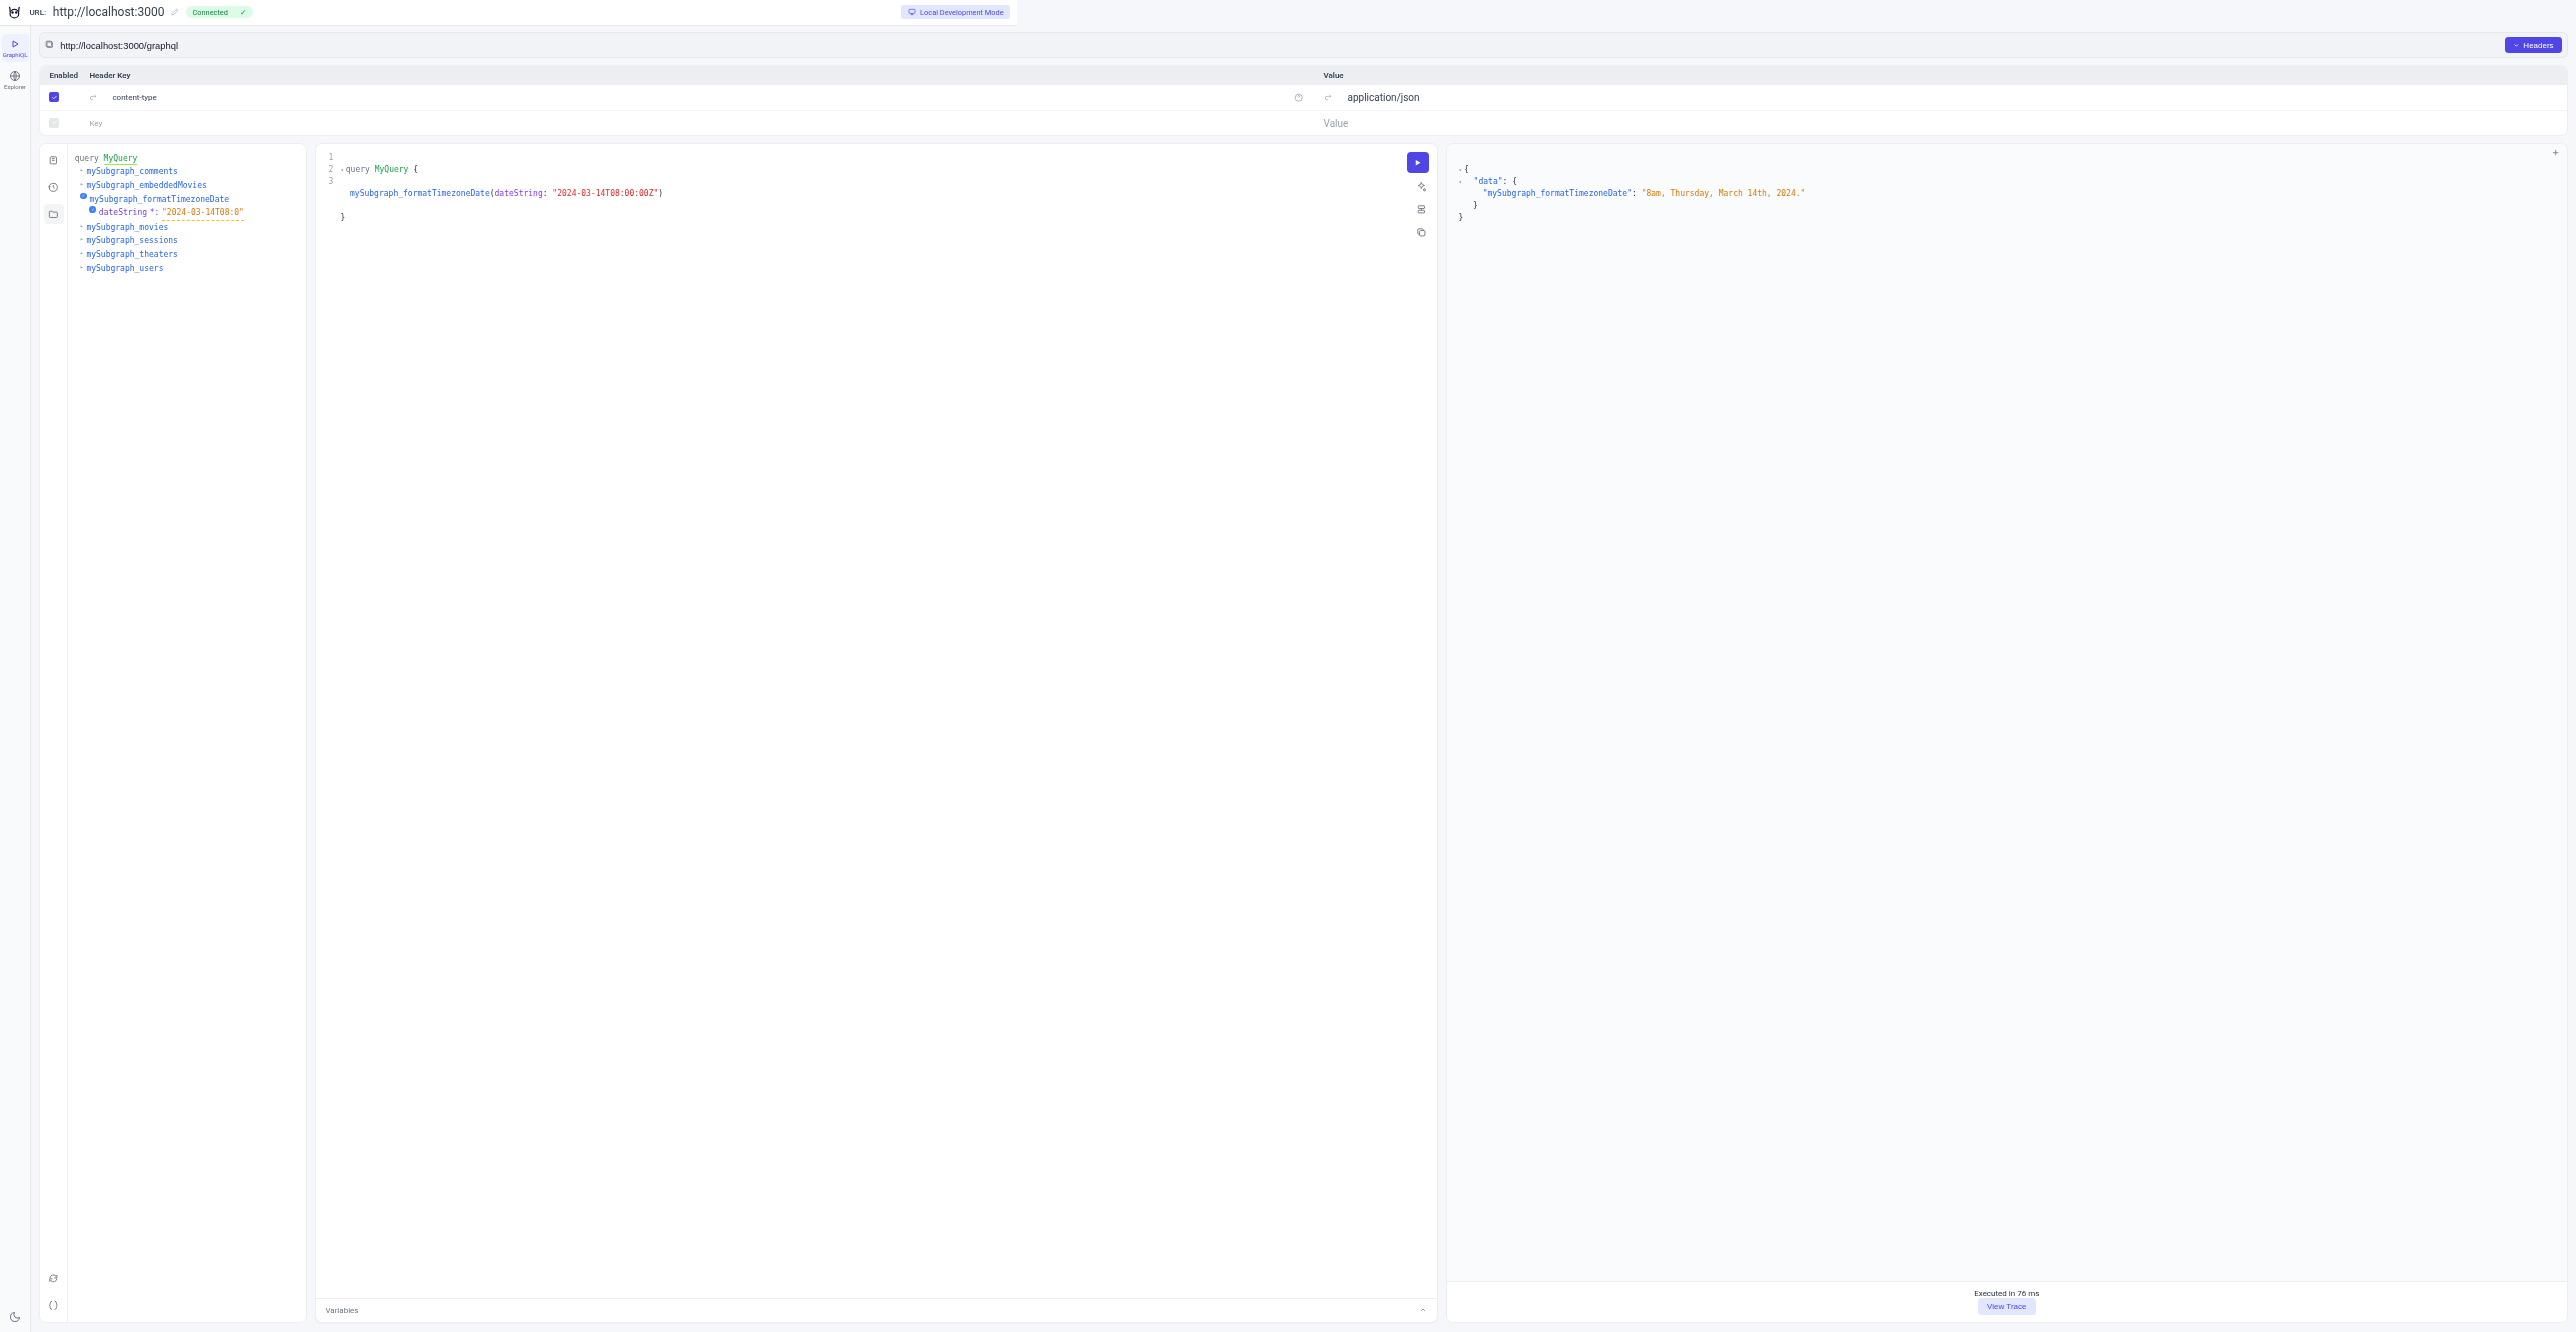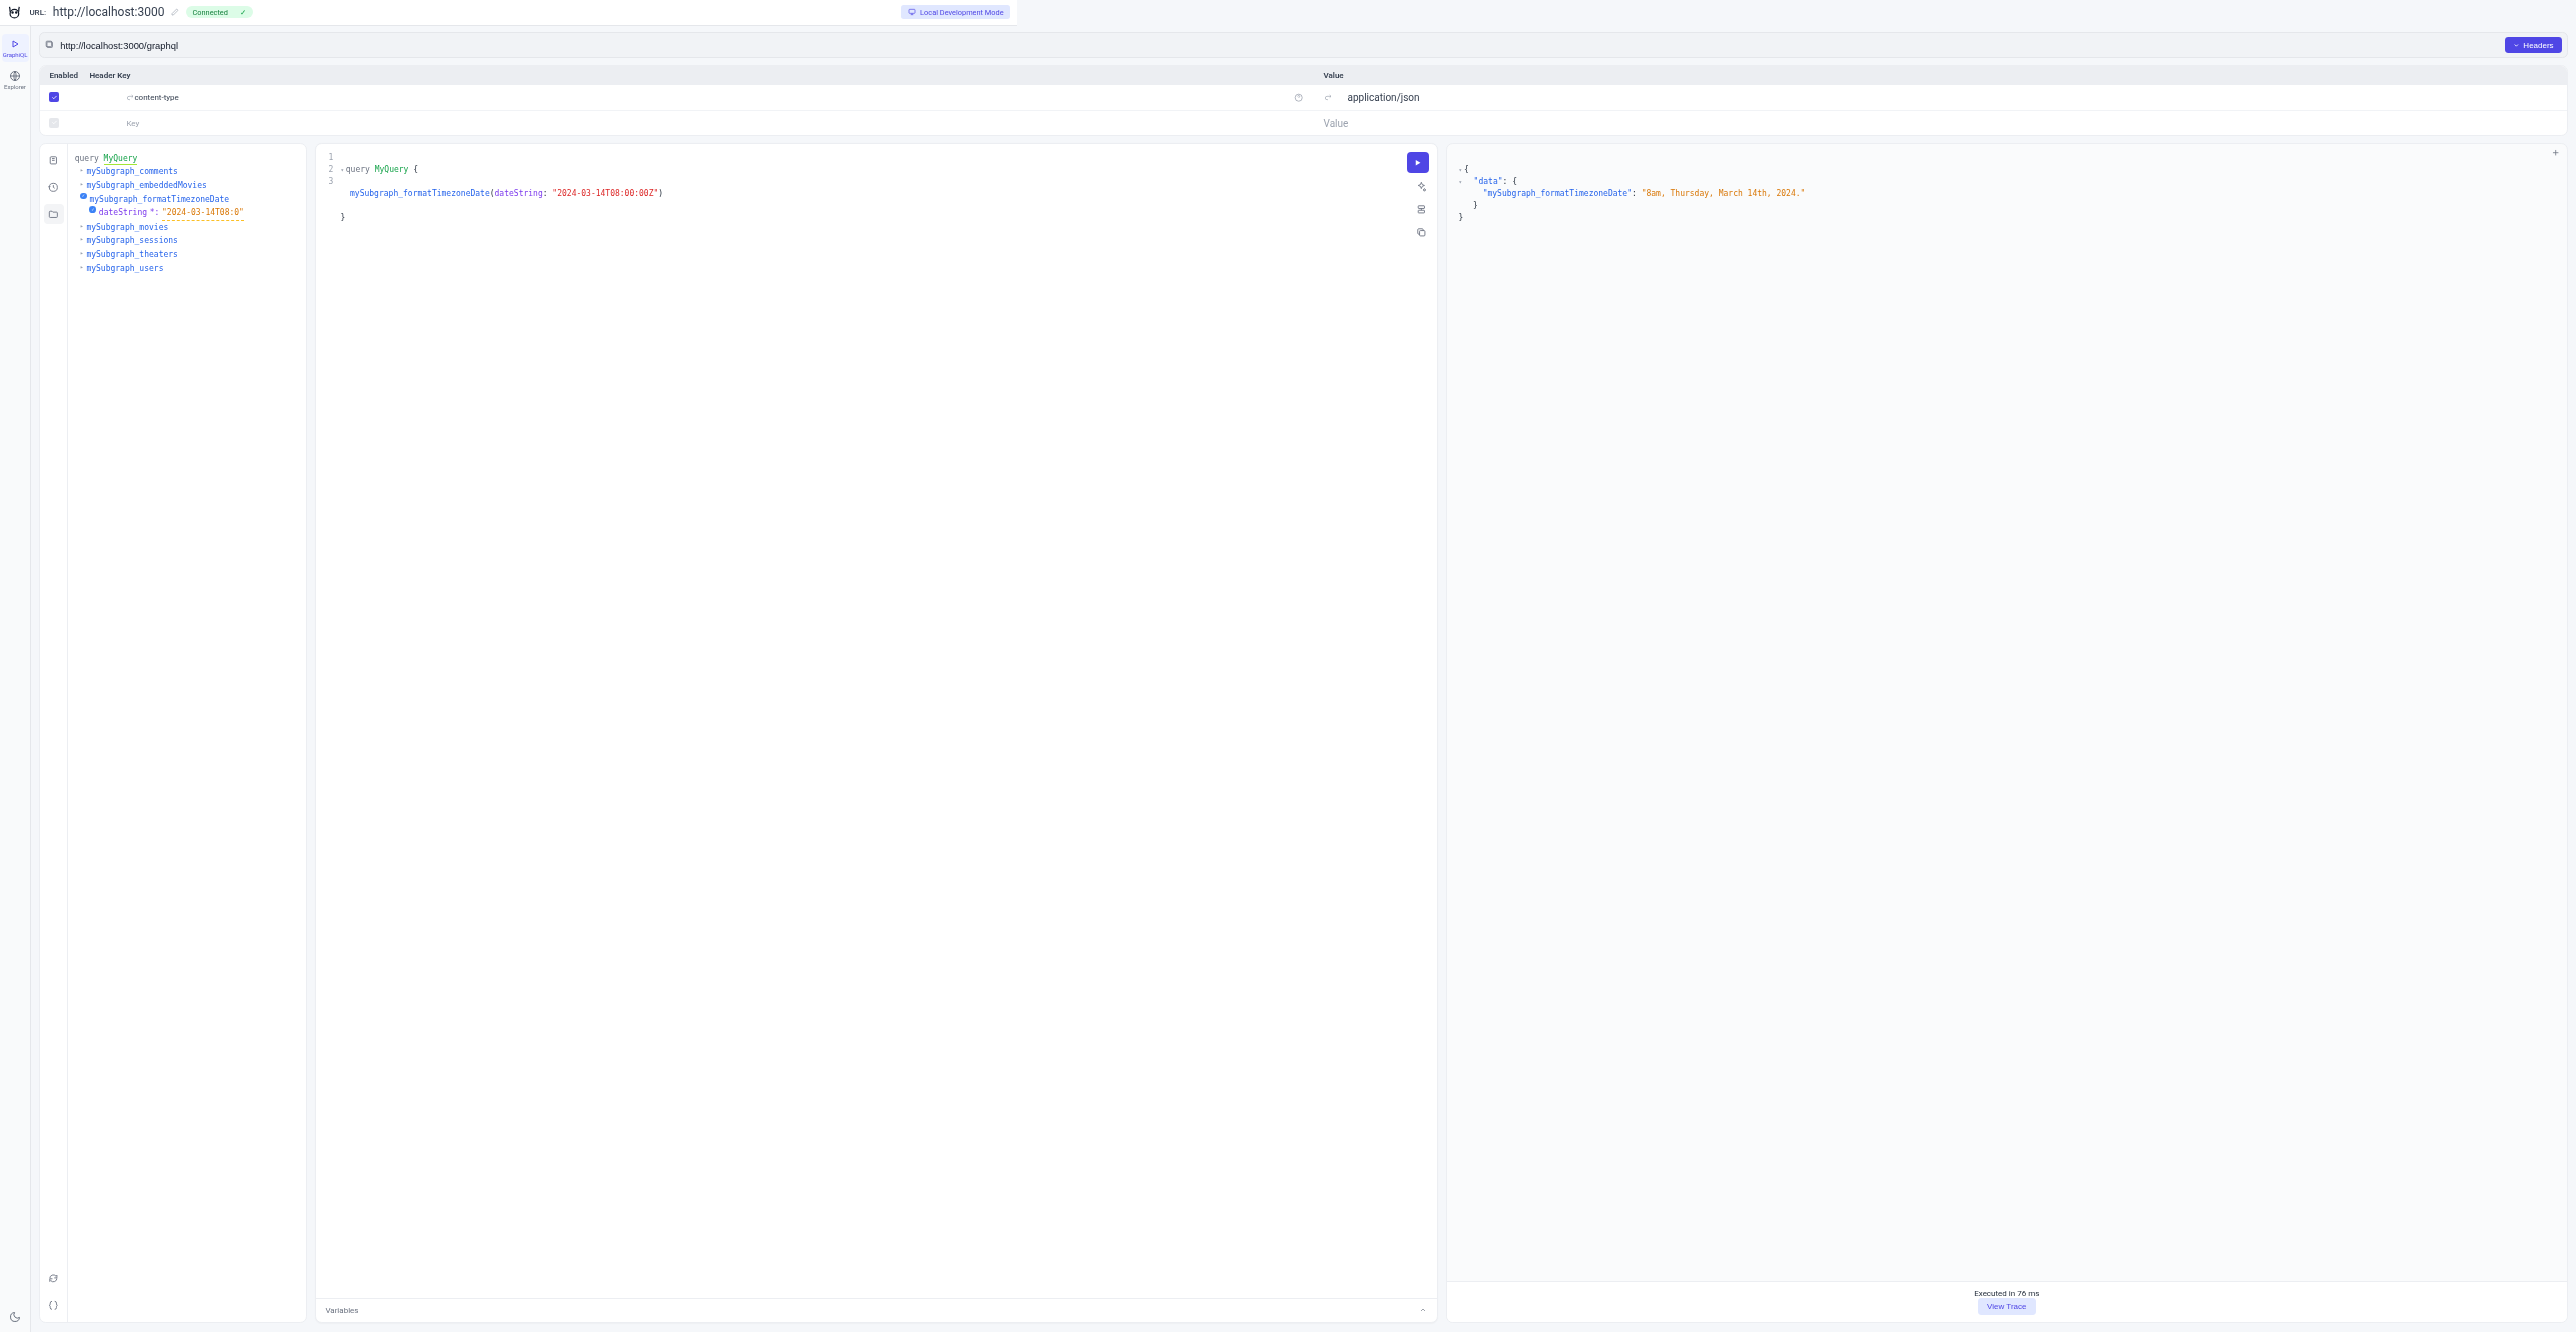--- a/index.html
+++ b/index.html
@@ -36,21 +36,21 @@
 .headers-btn { background: #4f46e5; color: #fff; border: none; font-size: 8px; font-weight: 500; padding: 3.4px 8px; border-radius: 3.4px; display: inline-flex; align-items: center; gap: 3.4px; cursor: pointer; }
 
 
 .headers-card { background: #fff; border: 0.7px solid #eceef2; border-radius: 6.7px; overflow: hidden; }
 .headers-head { display: grid; grid-template-columns: 40px 1fr 1fr; background: #eceef2; padding: 5.4px 9.4px; font-size: 8px; font-weight: 600; color: #374151; }
 .headers-head .col-key { padding-left: 0; }
 .header-row { display: grid; grid-template-columns: 40px 1fr 1fr; align-items: center; padding: 6.7px 9.4px; border-bottom: 0.7px solid #f1f3f6; }
 .header-row:last-child { border-bottom: none; }
 .chk { width: 10px; height: 10px; border-radius: 2px; background: #4f46e5; display: inline-flex; align-items: center; justify-content: center; }
 .chk.off { background: #e5e7eb; }
-.key-cell { display: flex; align-items: center; gap: 0; color: #374151; font-size: 8px; margin-left: 37px; }
+.key-cell { display: flex; align-items: center; gap: 15px; color: #374151; font-size: 8px; }
 .key-cell .lock { color: #9ca3af; display: inline-flex; }
 .key-cell .help { margin-left: auto; margin-right: 20px; color: #9ca3af; display: inline-flex; }
 .val-cell { display: flex; align-items: center; gap: 16px; font-size: 10px; color: #374151; }
 .placeholder { color: #9ca3af; }
 
 
 .workspace { flex: 1; display: grid; grid-template-columns: 268px 1fr 1fr; gap: 8px; min-height: 0; }
 
 
 .explorer-card { background: #fff; border: 0.7px solid #eceef2; border-radius: 6.7px; display: flex; overflow: hidden; }

